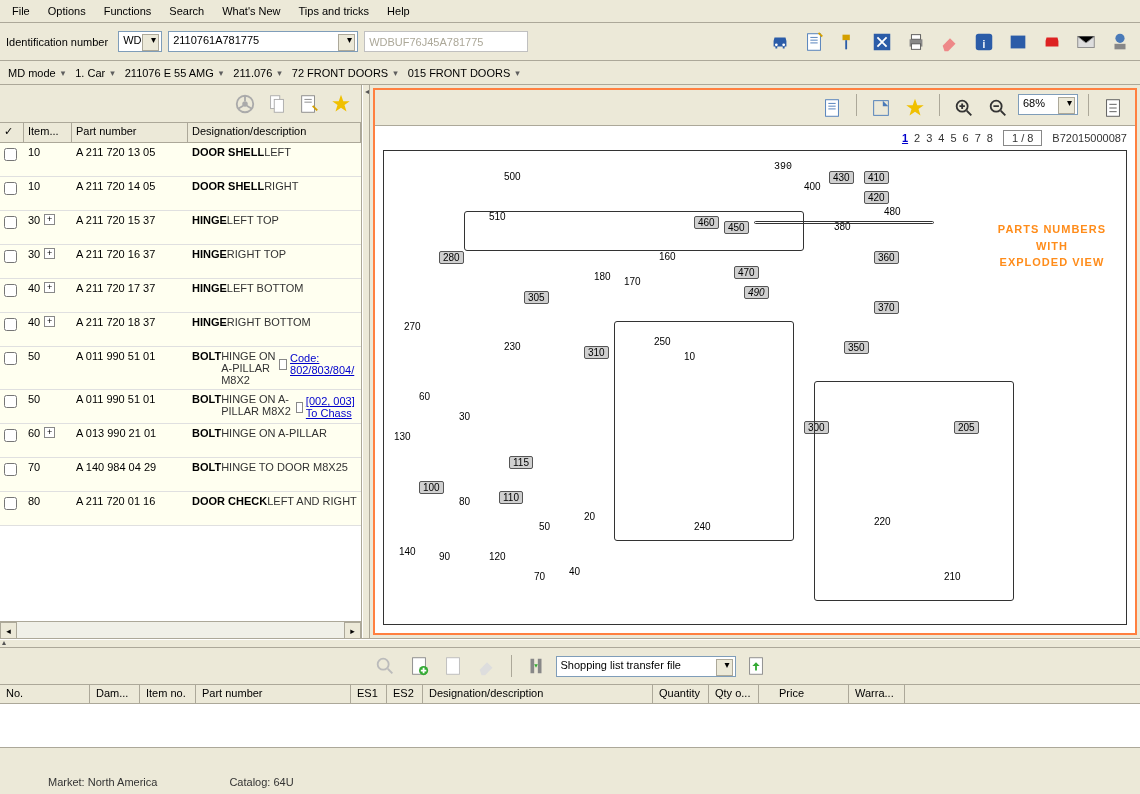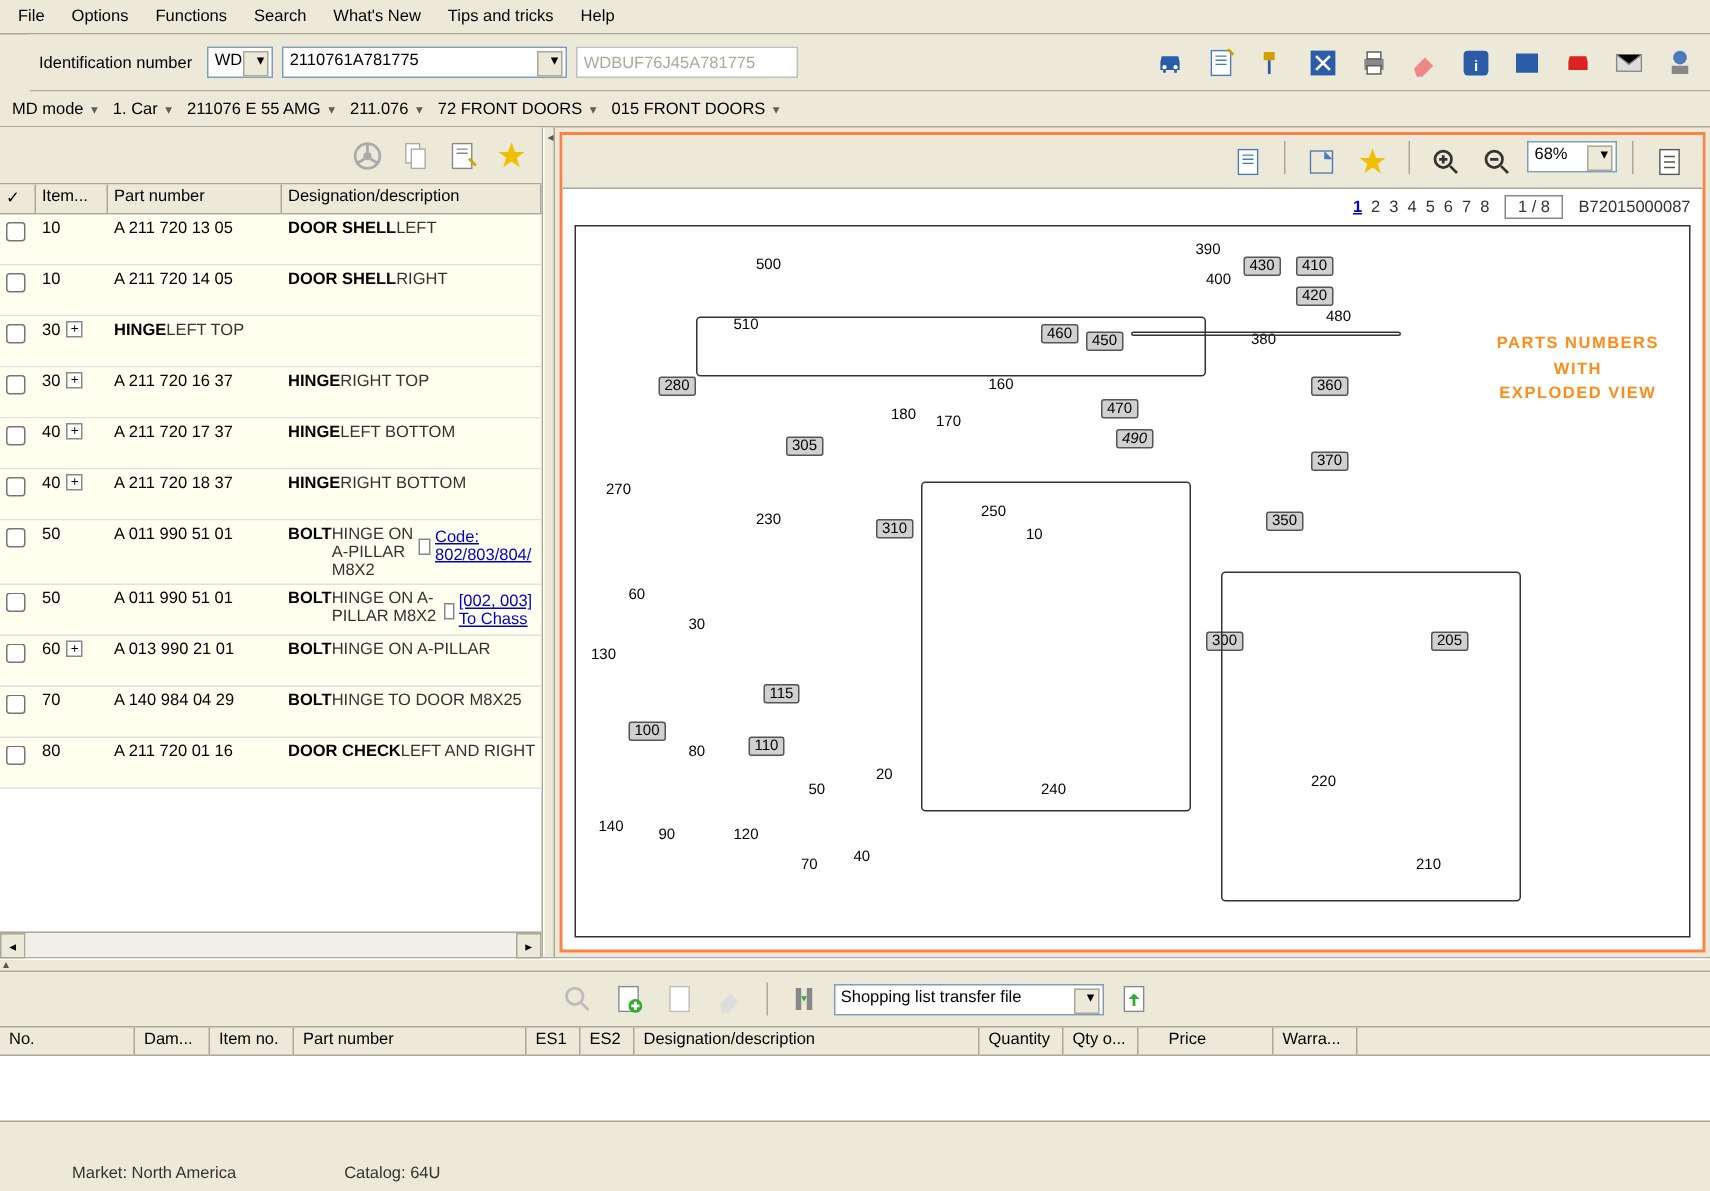--- a/index.html
+++ b/index.html
@@ -1,27 +1,27 @@
 <!DOCTYPE html>
 <html><head>
 <meta charset="utf-8">
 <style>
 * { box-sizing: border-box; margin: 0; padding: 0; font-family: Tahoma, Arial, sans-serif; font-size: 11px; }
 body { background: #ece9d8; width: 1140px; height: 794px; overflow: hidden; }
 .menubar { background: #ece9d8; border-bottom: 1px solid #aca899; padding: 2px 4px; display: flex; gap: 2px; }
 .menubar span { padding: 3px 8px; cursor: default; }
-.toolbar { background: #ece9d8; border-bottom: 1px solid #aca899; padding: 4px 6px; display: flex; align-items: center; gap: 6px; height: 38px; margin-left: 20px; }
+.toolbar { background: #ece9d8; border-bottom: 1px solid #aca899; padding: 4px 6px; display: flex; align-items: center; gap: 6px; height: 38px; }
 .toolbar-label { margin-right: 4px; }
 .select, .input { border: 1px solid #7f9db9; background: #fff; padding: 2px 4px; height: 21px; }
 .select { position: relative; padding-right: 16px; }
 .select::after { content: ""; position: absolute; right: 2px; top: 2px; width: 15px; height: 15px; background: #ece9d8; border: 1px solid #aca899; }
 .select::before { content: "▾"; position: absolute; right: 5px; top: 2px; z-index: 1; font-size: 10px; }
 .wdb { width: 44px; }
 .vin-primary { width: 190px; }
-.vin-secondary { width: 148px; color: #aca899; border: 1px solid #c0c0c0; }
+.vin-secondary { width: 164px; color: #aca899; border: 1px solid #c0c0c0; }
 .spacer { flex: 1; }
 .icon-btn { width: 28px; height: 28px; border: 1px solid transparent; display: flex; align-items: center; justify-content: center; cursor: pointer; border-radius: 2px; }
 .icon { width: 22px; height: 22px; }
 .breadcrumb { background: #ece9d8; border-bottom: 1px solid #aca899; padding: 4px 8px; display: flex; align-items: center; gap: 10px; height: 24px; }
 .breadcrumb-item { display: flex; align-items: center; gap: 3px; cursor: pointer; }
 .breadcrumb-item::after { content: "▾"; font-size: 9px; color: #5e5e5e; margin-left: 2px; }
 .main { display: flex; height: 554px; border-bottom: 1px solid #aca899; }
 .left-panel { width: 362px; background: #fff; border-right: 1px solid #aca899; display: flex; flex-direction: column; position: relative; }
 .left-toolbar { background: #ece9d8; border-bottom: 1px solid #aca899; padding: 3px 6px; display: flex; justify-content: flex-end; gap: 4px; height: 38px; align-items: center; }
 .parts-header { display: flex; background: #ece9d8; border-bottom: 1px solid #aca899; height: 20px; }
@@ -245,20 +245,21 @@
     </div>
         </div>
         <div class="part-row">
     <div class="cell col-check">
             <input type="checkbox" style="">
           </div>
     <div class="cell col-item">
             <span>30</span>
             <span class="expand-box">+</span>
           </div>
+    <div class="cell col-part">A 211 720 15 37</div>
     <div class="cell col-desc">
       <div class="part-title">HINGE</div>
       <div class="part-sub">LEFT TOP</div>
 
     </div>
         </div>
         <div class="part-row">
     <div class="cell col-check">
             <input type="checkbox" style="">
           </div>
@@ -458,21 +459,21 @@
         <div class="dia-text" style="left: 210px; top: 120px;">180</div>
         <div class="dia-text" style="left: 240px; top: 125px;">170</div>
         <div class="dia-text" style="left: 275px; top: 100px;">160</div>
         <div class="dia-text" style="left: 270px; top: 185px;">250</div>
         <div class="dia-text" style="left: 300px; top: 200px;">10</div>
         <div class="dia-text" style="left: 310px; top: 370px;">240</div>
         <div class="bubble" style="left: 310px; top: 65px;">460</div>
         <div class="bubble" style="left: 340px; top: 70px;">450</div>
         <div class="bubble" style="left: 350px; top: 115px;">470</div>
         <div class="bubble" style="left: 360px; top: 135px; font-style: italic;">490</div>
-        <div class="dia-text" style="left: 413px; top: 10px;">390</div>
+        <div class="dia-text" style="left: 390px; top: 10px; font-family: Liberation Mono, monospace;">390</div>
         <div class="dia-text" style="left: 420px; top: 30px;">400</div>
         <div class="bubble" style="left: 445px; top: 20px;">430</div>
         <div class="bubble" style="left: 480px; top: 20px;">410</div>
         <div class="bubble" style="left: 480px; top: 40px;">420</div>
         <div class="dia-text" style="left: 500px; top: 55px;">480</div>
         <div class="dia-text" style="left: 450px; top: 70px;">380</div>
         <div class="bubble" style="left: 490px; top: 100px;">360</div>
         <div class="bubble" style="left: 490px; top: 150px;">370</div>
         <div class="bubble" style="left: 460px; top: 190px;">350</div>
         <div class="bubble" style="left: 420px; top: 270px;">300</div>

